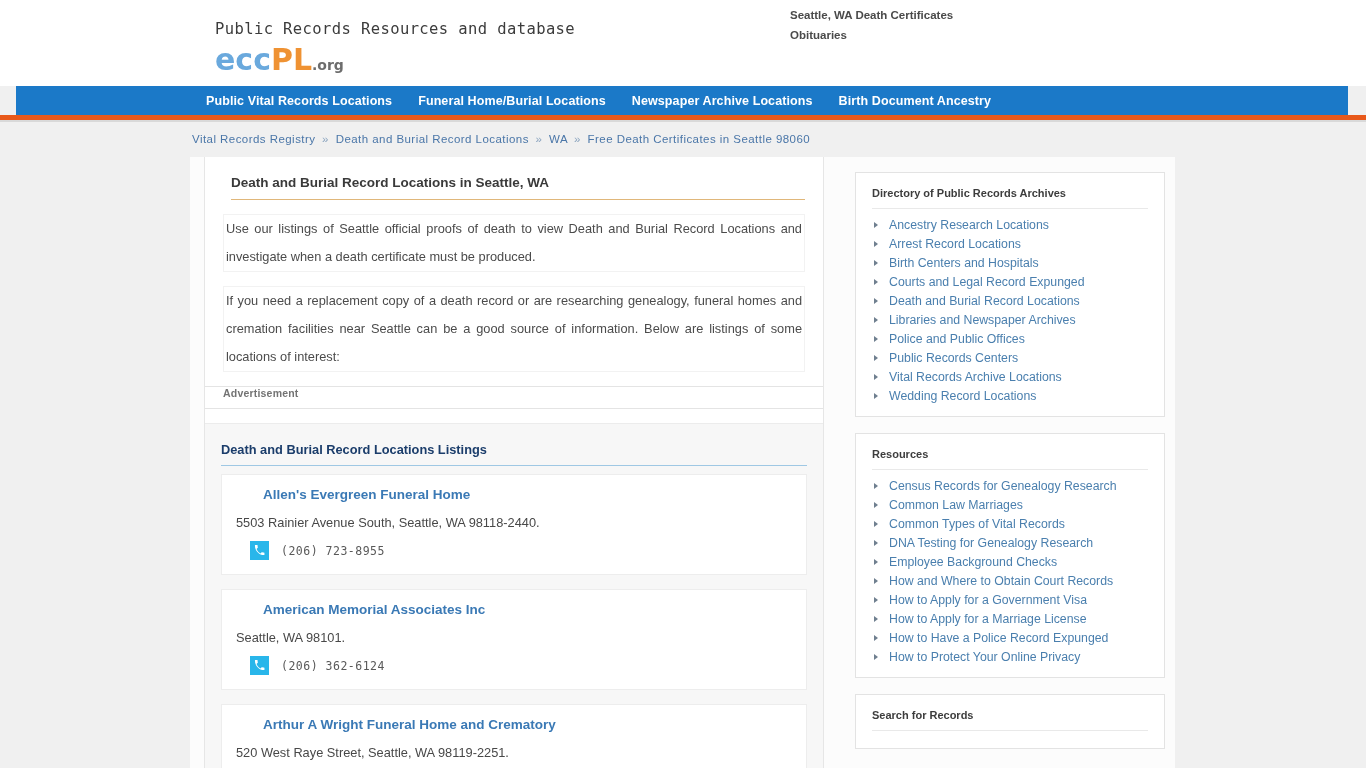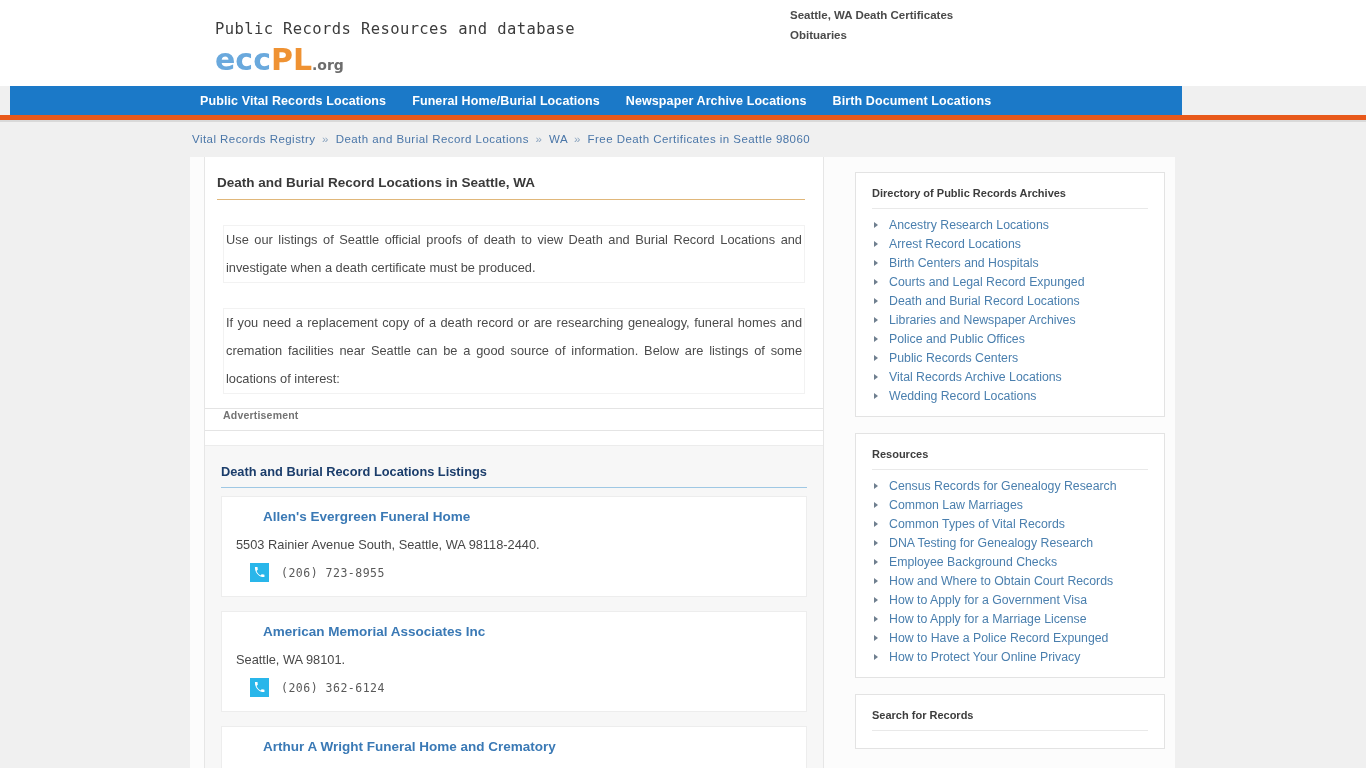--- a/index.html
+++ b/index.html
@@ -52,21 +52,21 @@
     font-size: 11.5px;
     font-weight: bold;
     color: #4a4a4a;
     line-height: 20px;
   }
   .header-links div { white-space: nowrap; }
 
   
   .navbar {
     position: absolute;
-    left: 10px; top: 86px; width: 1172px; height: 29px;
+    left: 16px; top: 86px; width: 1332px; height: 29px;
     background: #1b79c8;
     padding-left: 39px;
   }
   .nav-underline {
     position: absolute;
     left: 0; top: 115px; width: 1366px; height: 5px;
     background: #e8591b;
   }
   .nav-shadow {
     position: absolute;
@@ -114,29 +114,29 @@
   .main {
     position: absolute;
     left: 14px; top: 0;
     width: 620px;
     background: #ffffff;
     border: 1px solid #e6e6e6;
     border-top: none;
     min-height: 611px;
   }
   .page-title {
-    margin: 18px 18px 0 12px;
+    margin: 18px 18px 0 26px;
     font-size: 13.5px;
     font-weight: bold;
     color: #3a3a3a;
     padding-bottom: 9px;
     border-bottom: 1px solid #e0b77a;
   }
   .intro-box {
-    margin: 25px 18px 0 18px;
+    margin: 14px 18px 0 18px;
     border: 1px solid #f2f2f2;
     padding: 0 2px;
   }
   .intro-box p {
     margin: 0;
     font-size: 12.8px;
     color: #4b4b4b;
     line-height: 28px;
     text-align: justify;
   }
@@ -265,21 +265,21 @@
       <div>Seattle, WA Death Certificates</div>
       <div>Obituaries</div>
     </div>
   </div>
 
   <div class="navbar">
     <div class="nav-inner">
       <div class="nav-item">Public Vital Records Locations</div>
       <div class="nav-item">Funeral Home/Burial Locations</div>
       <div class="nav-item">Newspaper Archive Locations</div>
-      <div class="nav-item">Birth Document Locations</div>
+      <div class="nav-item">Birth Document Ancestry</div>
     </div>
   </div>
   <div class="nav-underline"></div>
   <div class="nav-shadow"></div>
 
   <div class="breadcrumb">
     <span class="crumb">Vital Records Registry</span>
     <span class="sep">»</span>
     <span class="crumb">Death and Burial Record Locations</span>
     <span class="sep">»</span>

